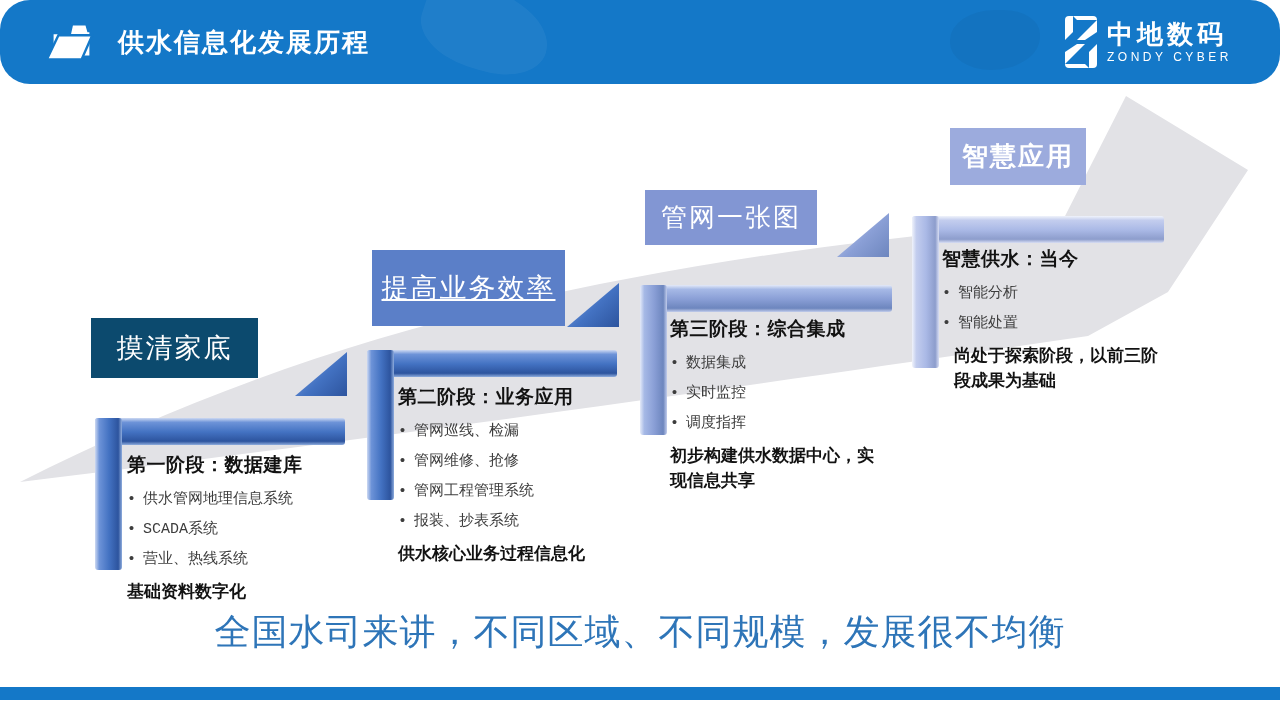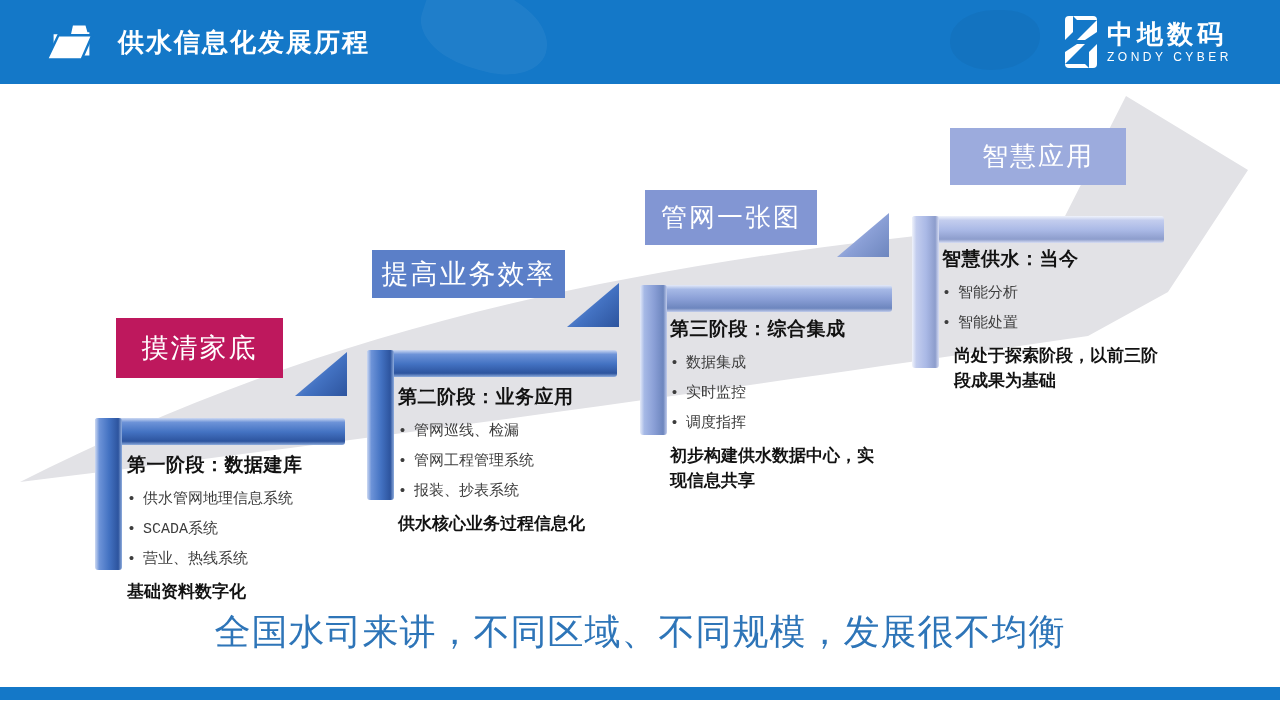--- a/index.html
+++ b/index.html
@@ -1,21 +1,21 @@
 <!DOCTYPE html>
 <html><head>
 <meta charset="utf-8">
 <style>
   * { margin:0; padding:0; box-sizing:border-box; }
   html,body { width:1280px; height:720px; }
   body { font-family:"Liberation Sans","DejaVu Sans",sans-serif; background:#fff; overflow:hidden; }
   #slide { position:relative; width:1280px; height:720px; background:#fff; overflow:hidden; }
 
   
-  .header { position:absolute; left:0; top:0; width:1280px; height:84px; background:#1478C8; z-index:5; }
+  .header { position:absolute; left:0; top:0; width:1280px; height:84px; background:#1478C8; z-index:5;border-radius:30px; }
   .header .tex1 { position:absolute; left:420px; top:-10px; width:130px; height:80px;
     background:rgba(255,255,255,0.05); border-radius:40% 60% 50% 50%; transform:rotate(18deg); }
   .header .tex2 { position:absolute; right:240px; top:10px; width:90px; height:60px;
     background:rgba(0,0,0,0.04); border-radius:50% 40% 55% 45%; }
   .folder-ic { position:absolute; left:42px; top:18px; width:58px; height:48px; }
   .page-title { position:absolute; left:118px; top:0; height:84px; display:flex; align-items:center;
     color:#fff; font-size:26px; font-weight:bold; letter-spacing:2px; }
   .logo { position:absolute; right:48px; top:14px; display:flex; align-items:center; gap:4px; }
   .logo-mark { width:44px; height:56px; }
   .logo-txt { display:flex; flex-direction:column; }
@@ -39,40 +39,40 @@
   .sv1 { --g1:#cdd9f2; --g2:#6d93d8; --g3:#4372c2; --g4:#2d549e; --g5:#8fadde; }
   .sv3 { --g1:#e4eaf8; --g2:#a6b9e6; --g3:#8a9fd6; --g4:#6d86be; --g5:#c2cdec; }
   .sv4 { --g1:#f0f3fb; --g2:#c3cdee; --g3:#aab9e6; --g4:#8d9dcc; --g5:#d8def4; }
   .content { position:absolute;font-family:Liberation Mono, monospace; }
   .heading { font-size:19px; font-weight:bold; color:#121212; letter-spacing:0.5px; margin-bottom:11px; }
   .bullet { font-size:15px; color:#3d3d3d; margin:9px 0; line-height:21px; }
   .bullet::before { content:"•"; margin-right:7px; }
   .summary { font-size:17px; font-weight:bold; color:#121212; margin-top:10px; line-height:25px; }
 
   
-  .lab1 { left:116px; top:318px; width:167px; height:60px; background:#be185d; font-size:27px; }
+  .lab1 { left:91px; top:318px; width:167px; height:60px; background:#0c4a6e; font-size:27px; }
   .tr1  { left:295px; top:352px; width:52px; height:44px; }
   .bt1  { left:95px;  top:418px; width:250px; height:27px; }
   .bl1  { left:95px;  top:418px; width:27px;  height:152px; }
   .ct1  { left:127px; top:452px; width:245px; }
 
-  .lab2 { left:372px; top:250px; width:193px; height:48px; background:#5b7fc8; font-size:27px; }
+  .lab2 { left:372px; top:250px; width:193px; height:76px; background:#5b7fc8; font-size:27px;text-decoration:underline; }
   .tr2  { left:567px; top:283px; width:52px; height:44px; }
   .bt2  { left:367px; top:350px; width:250px; height:27px; }
   .bl2  { left:367px; top:350px; width:27px;  height:150px; }
   .ct2  { left:398px; top:384px; width:240px; }
 
   .lab3 { left:645px; top:190px; width:172px; height:55px; background:#8296d3; font-size:26px; }
   .tr3  { left:837px; top:213px; width:52px; height:44px; }
   .bt3  { left:640px; top:285px; width:252px; height:27px; }
   .bl3  { left:640px; top:285px; width:27px;  height:150px; }
   .ct3  { left:670px; top:316px; width:250px; }
   .ct3 .summary { width:205px; }
 
-  .lab4 { left:950px; top:128px; width:176px; height:57px; background:#9cabdd; font-size:26px; }
+  .lab4 { left:950px; top:128px; width:136px; height:57px; background:#9cabdd; font-size:26px;font-weight:bold; }
   .bt4  { left:912px; top:216px; width:252px; height:27px; }
   .bl4  { left:912px; top:216px; width:27px;  height:152px; }
   .ct4  { left:942px; top:246px; width:240px; }
   .ct4 .summary { width:218px; margin-left:12px; }
 
   
   .slogan { position:absolute; left:0; top:608px; width:1280px; text-align:center; z-index:3;
     color:#2E75B8; font-size:36px; letter-spacing:1px; }
   .footer-bar { position:absolute; left:0; top:687px; width:1280px; height:13px; background:#1478C8; z-index:5; }
 </style>
@@ -128,20 +128,21 @@
   </div>
 
   <div class="stage">
     <div class="stage-label lab2">提高业务效率</div>
     <div class="tri tri-dark tr2"></div>
     <div class="bar-top sv1 bt2"></div>
     <div class="bar-left sv1 bl2"></div>
     <div class="content ct2">
       <div class="heading">第二阶段：业务应用</div>
       <div class="bullet">管网巡线、检漏</div>
+      <div class="bullet">管网维修、抢修</div>
       <div class="bullet">管网工程管理系统</div>
       <div class="bullet">报装、抄表系统</div>
       <div class="summary">供水核心业务过程信息化</div>
     </div>
   </div>
 
   <div class="stage">
     <div class="stage-label lab3">管网一张图</div>
     <div class="tri tri-light tr3"></div>
     <div class="bar-top sv3 bt3"></div>

